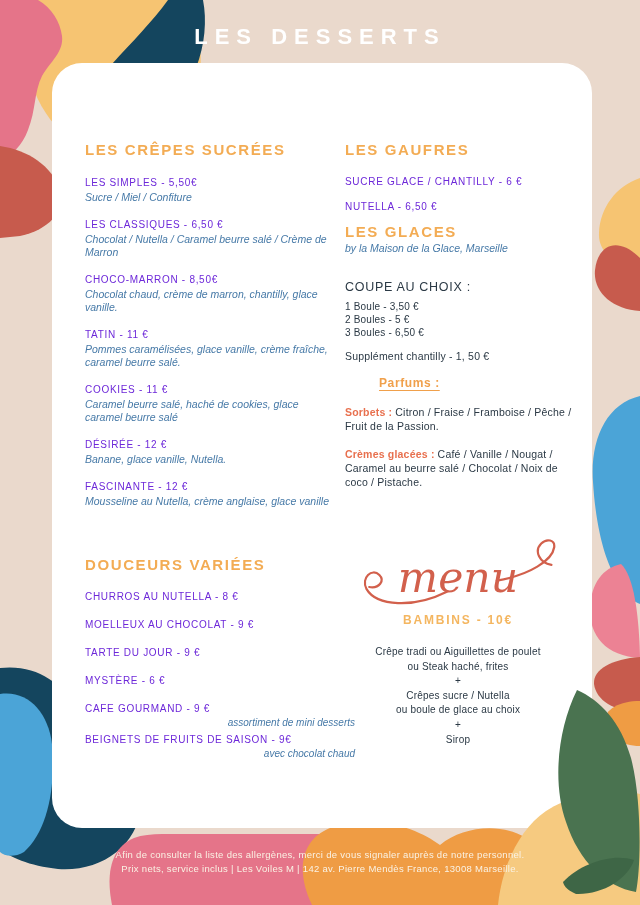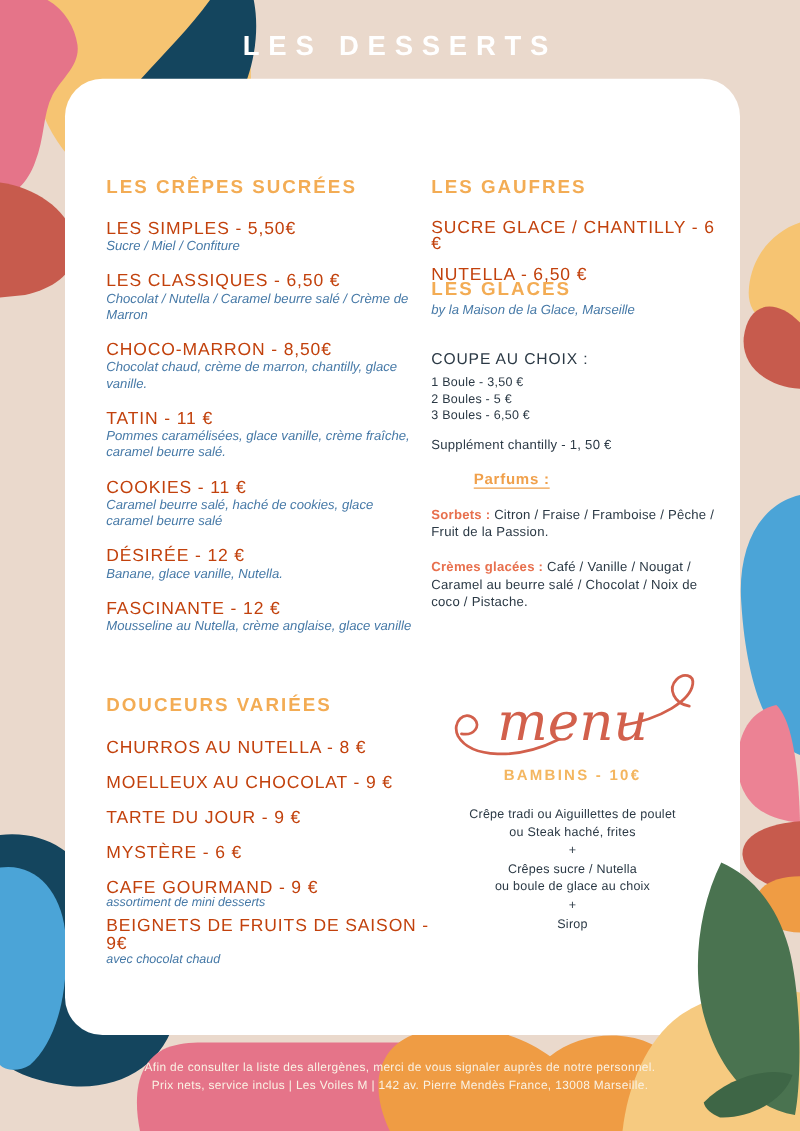--- a/index.html
+++ b/index.html
@@ -19,21 +19,21 @@
     position:absolute;left:52px;top:63px;width:540px;height:765px;
     background:#FFFFFF;border-radius:30px;z-index:1;
   }
   .section{position:absolute;z-index:2;}
   .sec-title{
     color:#F3AC54;font-size:15px;font-weight:700;letter-spacing:1.6px;
     line-height:18px;margin:0 0 16px 0;
   }
   .item{margin:0 0 13px 0;}
   .item-name{
-    color:#c2410c;font-size:14px;letter-spacing:.7px;line-height:15px;font-weight:500;
+    color:#6d28d9;font-size:10px;letter-spacing:.7px;line-height:15px;font-weight:500;
   }
   .item-desc{
     color:#4679A7;font-size:10.5px;font-style:italic;line-height:13px;margin-top:1px;
   }
   #sec-crepes{left:85px;top:141px;width:252px;}
   #sec-gaufres{left:345px;top:141px;width:238px;}
   #sec-gaufres .item{margin-bottom:12px;}
   #sec-gaufres .item-name{line-height:13px;}
   #sec-glaces{left:345px;top:223px;width:238px;}
   #sec-glaces .subtitle{
@@ -46,21 +46,21 @@
   .parfums-title{
     color:#F0A04B;font-size:12px;font-weight:700;letter-spacing:.6px;line-height:15px;
     margin-top:13px;text-decoration:underline;text-underline-offset:3px;padding-left:34px;
   }
   .flavor{color:#2B3945;font-size:10.5px;line-height:14px;margin-top:14px;letter-spacing:.2px;}
   .flavor .flavor-label{color:#E8704E;font-weight:700;margin-right:3px;}
   #sec-douceurs{left:85px;top:556px;width:270px;}
   #sec-douceurs .item{margin-bottom:14px;}
   #sec-douceurs .item-name{line-height:14px;}
   #sec-douceurs .item.with-desc{margin-bottom:5px;}
-  #sec-douceurs .item-desc{line-height:11px;font-size:10px;}
+  #sec-douceurs .item-desc{line-height:11px;font-size:10px;text-align:right;}
   #sec-bambins{left:348px;top:538px;width:220px;text-align:center;}
   .menu-script{width:220px;height:74px;display:block;}
   .menu-script text{
     font-family:"DejaVu Serif", serif;font-style:italic;fill:#D2604C;font-size:46px;
   }
   .bambins-title{
     color:#F4B660;font-size:12px;font-weight:700;letter-spacing:1.8px;line-height:20px;margin-top:-2px;
   }
   .bambins-lines{margin-top:15px;color:#2B3945;font-size:10px;line-height:14.6px;letter-spacing:.2px;}
   .footer{

